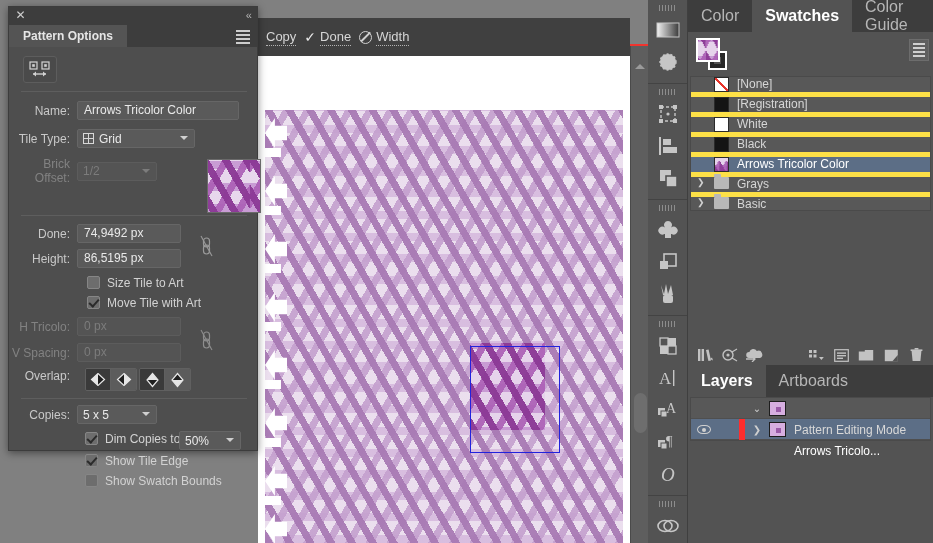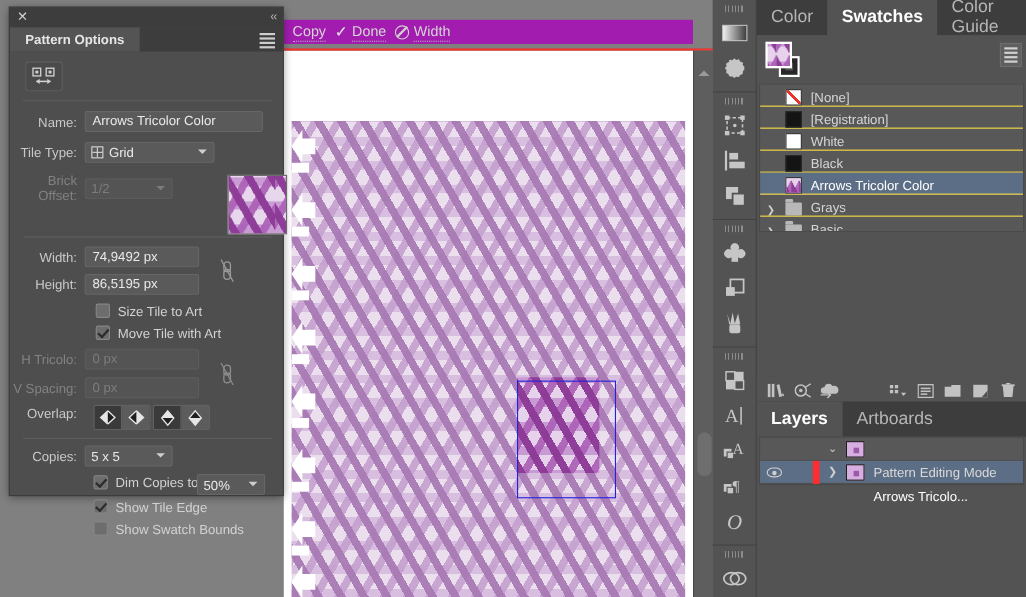--- a/index.html
+++ b/index.html
@@ -81,22 +81,22 @@
   }
 
   
   #red-rule {
     position: absolute; left: 258px; top: 44px; width: 390px; height: 2px;
     background: #f0342e;
   }
 
   
   #cmdbar {
-    position: absolute; left: 258px; top: 18px; width: 372px; height: 22px;
-    background: #a21caf;
+    position: absolute; left: 258px; top: 18px; width: 372px; height: 38px;
+    background: #404040;
     display: flex; align-items: center; gap: 8px;
     padding-left: 0px;
     font-size: 13px;
   }
   #cmdbar .cmd {
     display: flex; align-items: center; gap: 4px;
     color: #d6d6d6; cursor: pointer;
   }
   #cmdbar .cmd .lbl {
     border-bottom: 1px dotted #b4b4b4; padding-bottom: 1px;
@@ -296,22 +296,22 @@
   #swatch-menu { position: absolute; right: 4px; top: 7px; width: 20px; height: 22px;
     background: #5f5f5f; border: 1px solid #6d6d6d; cursor: pointer;
     display: flex; flex-direction: column; justify-content: center; gap: 2px; padding: 0 3px; }
   #swatch-menu i { height: 2px; background: #d0d0d0; display: block; }
 
   #swatch-list {
     margin: 0 2px; background: #585858; border: 1px solid #4a4a4a;
     height: 135px; overflow: hidden;
   }
   .swrow {
-    height: 20px; display: flex; align-items: flex-end; gap: 8px;
-    padding-left: 10px; border-bottom: 1px solid #fde047;
+    height: 20px; display: flex; align-items: flex-start; gap: 8px;
+    padding-left: 10px; border-bottom: 5px solid #fde047;
     font-size: 12px; color: #d6d6d6; cursor: pointer;
   }
   .swrow.sel { background: #5c6e86; color: #ffffff; }
   .swchip {
     width: 15px; height: 15px; flex: none; border: 1px solid #2a2a2a;
   }
   .swchip.none {
     background: #ffffff;
     background-image: linear-gradient(45deg, transparent 44%, #e8342a 44%, #e8342a 56%, transparent 56%);
   }
@@ -476,21 +476,21 @@
         </span>
       </div>
 
       <div id="tile-thumb">
         <div class="arrow-layer bright"></div>
       </div>
 
       <div class="hr" style="top:168px"></div>
 
       <div class="row" style="left:0; top:177px">
-        <span class="lab">Width:</span>
+        <span class="lab">Done:</span>
         <span class="field" style="width:104px">74,9492 px</span>
       </div>
       <div class="row" style="left:0; top:202px">
         <span class="lab">Height:</span>
         <span class="field" style="width:104px">86,5195 px</span>
       </div>
       <svg class="link-icon" style="left:191px; top:188px" viewBox="0 0 13 22">
         <path d="M6.5 3 a3 3 0 0 1 3 3 v3 a3 3 0 0 1 -3 3 a3 3 0 0 1 -3 -3 v-3 a3 3 0 0 1 3 -3z" fill="none" stroke="#9a9a9a" stroke-width="1.2"></path>
         <path d="M6.5 10 a3 3 0 0 1 3 3 v3 a3 3 0 0 1 -3 3 a3 3 0 0 1 -3 -3 v-3 a3 3 0 0 1 3 -3z" fill="none" stroke="#9a9a9a" stroke-width="1.2"></path>
         <path d="M1 1 L12 21" stroke="#9a9a9a" stroke-width="1.1"></path>

